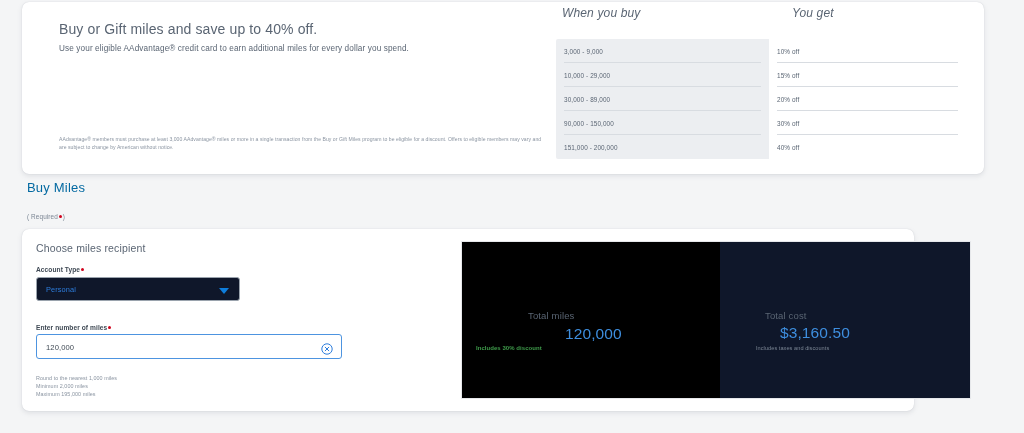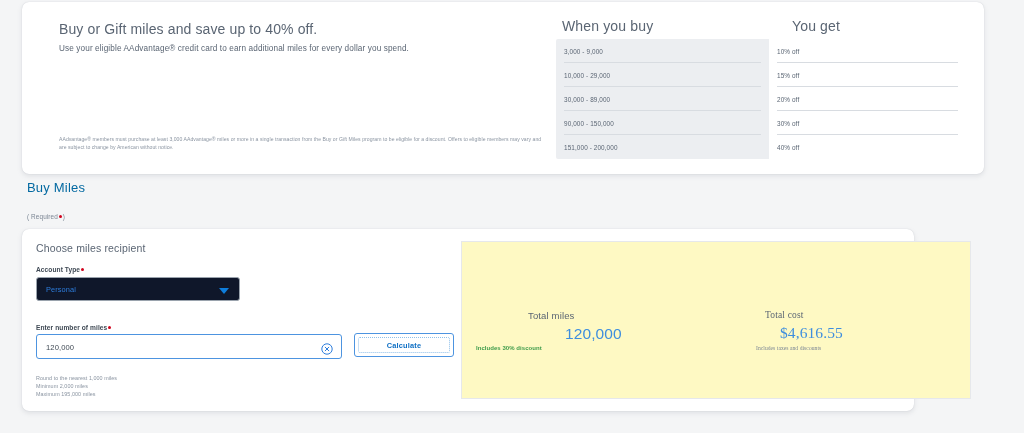--- a/index.html
+++ b/index.html
@@ -68,24 +68,25 @@
   
   .table-wrap {
     position: absolute;
     left: 515px;
     top: 0;
     width: 447px;
     height: 172px;
   }
   .th {
     position: absolute;
-    top: 16px;
-    font-size: 14px;
+    top: 4px;
+    font-size: 12px;
     color: #5a6573;
     letter-spacing: 0.15px;
+    font-style: italic;
   }
   .th-buy { left: 25px; }
   .th-get { left: 255px; }
 
   .tbl {
     position: absolute;
     left: 19px;
     top: 37px;
     width: 410px;
     height: 120px;
@@ -291,26 +292,25 @@
     display: flex;
     border: 1px solid #e6e8eb;
     box-sizing: border-box;
   }
   .res-pane {
     position: relative;
     height: 100%;
   }
   .res-miles {
     width: 258px;
-    background: #fef9c3;
+    background: #000000;
   }
   .res-cost {
     width: 250px;
-    background: #fef9c3;
-    font-family: Liberation Serif, serif;
+    background: #0f172a;
   }
   .res-label {
     position: absolute;
     font-size: 9.5px;
     color: #5a6573;
     letter-spacing: 0.15px;
   }
   .res-value {
     position: absolute;
     font-size: 15.5px;
@@ -402,34 +402,33 @@
       <div class="input-box">
         <span class="input-value" title="Enter number of miles">120,000</span>
         <span class="clear-icon">
           <svg width="12" height="12" viewBox="0 0 12 12">
             <circle cx="6" cy="6" r="5.2" fill="none" stroke="#2d7ddc" stroke-width="1"></circle>
             <path d="M4.2 4.2 L7.8 7.8 M7.8 4.2 L4.2 7.8" stroke="#2d7ddc" stroke-width="1" stroke-linecap="round"></path>
           </svg>
         </span>
       </div>
 
-      <button class="calc-btn">Calculate</button>
 
       <div class="hint hint1">Round to the nearest 1,000 miles</div>
       <div class="hint hint2">Minimum 2,000 miles</div>
       <div class="hint hint3">Maximum 195,000 miles</div>
     </div>
 
     <div class="results">
       <div class="res-pane res-miles">
         <div class="res-label label-miles-total">Total miles</div>
         <div class="res-value value-miles-total">120,000</div>
         <div class="res-sub-green">Includes 30% discount</div>
       </div>
       <div class="res-pane res-cost">
         <div class="res-label label-cost-total">Total cost</div>
-        <div class="res-value value-cost-total">$4,616.55</div>
+        <div class="res-value value-cost-total">$3,160.50</div>
         <div class="res-sub-gray">Includes taxes and discounts</div>
       </div>
     </div>
   </div>
 
 </div>
 
 </body></html>

